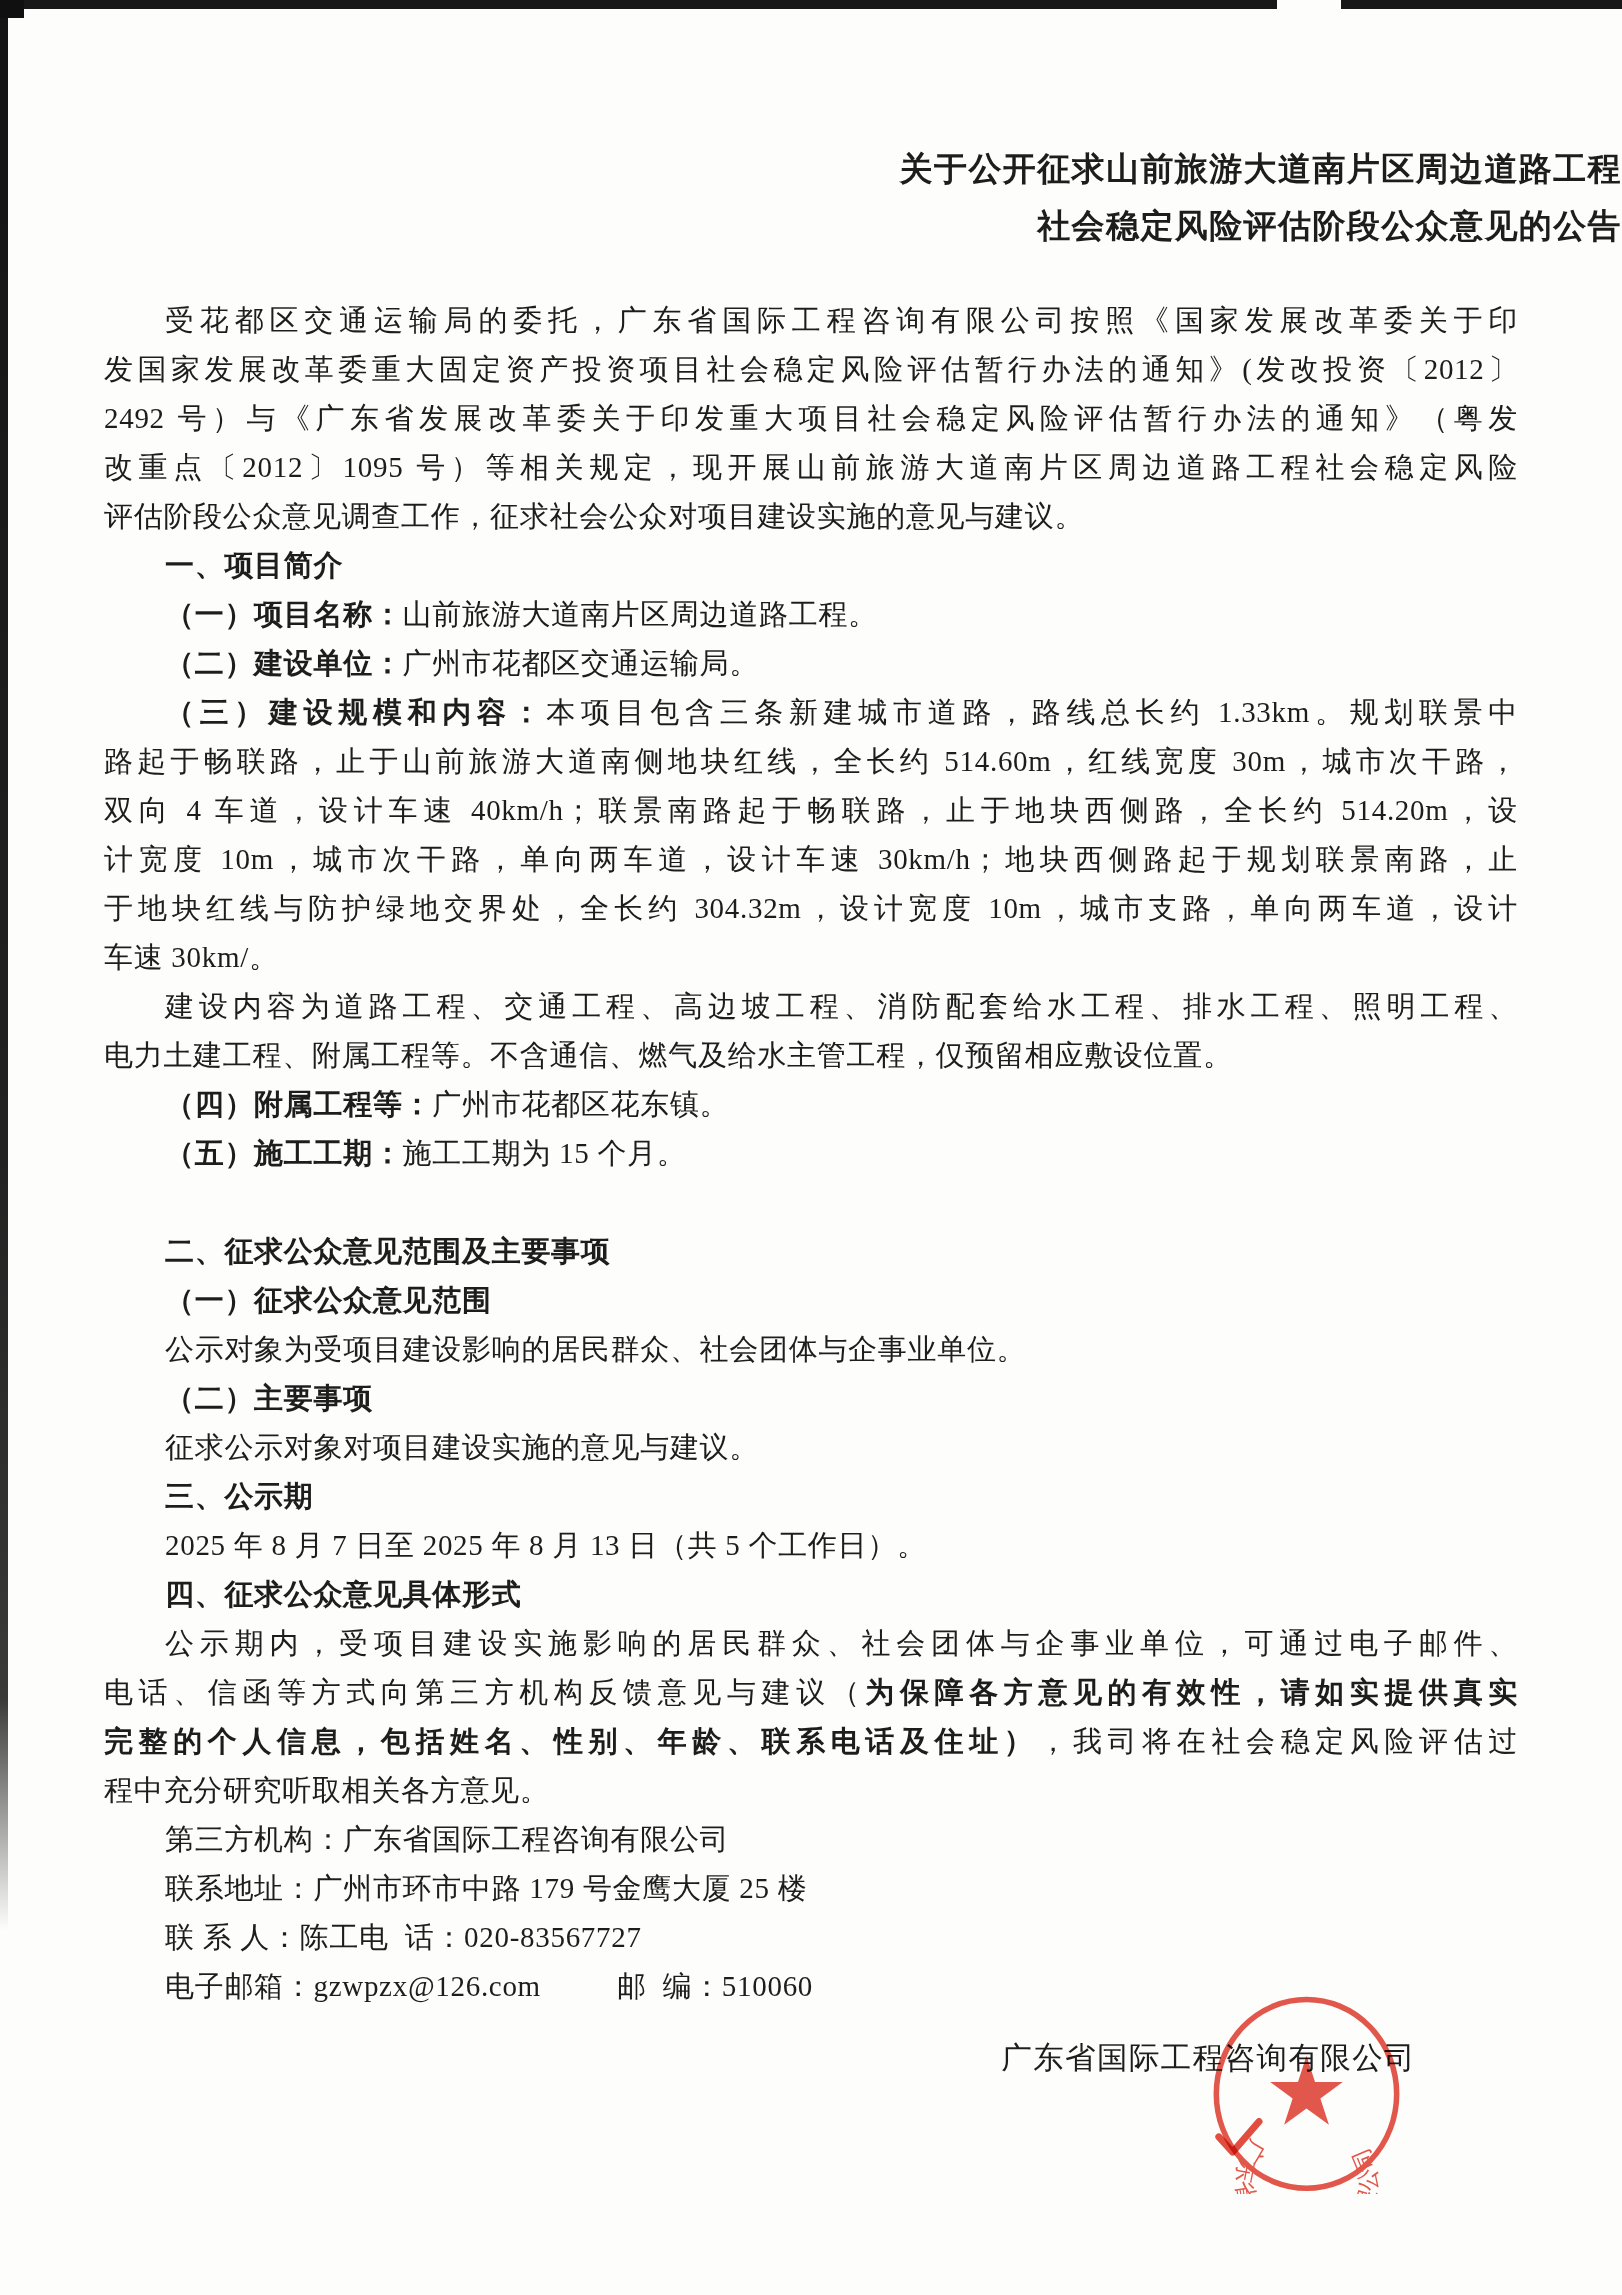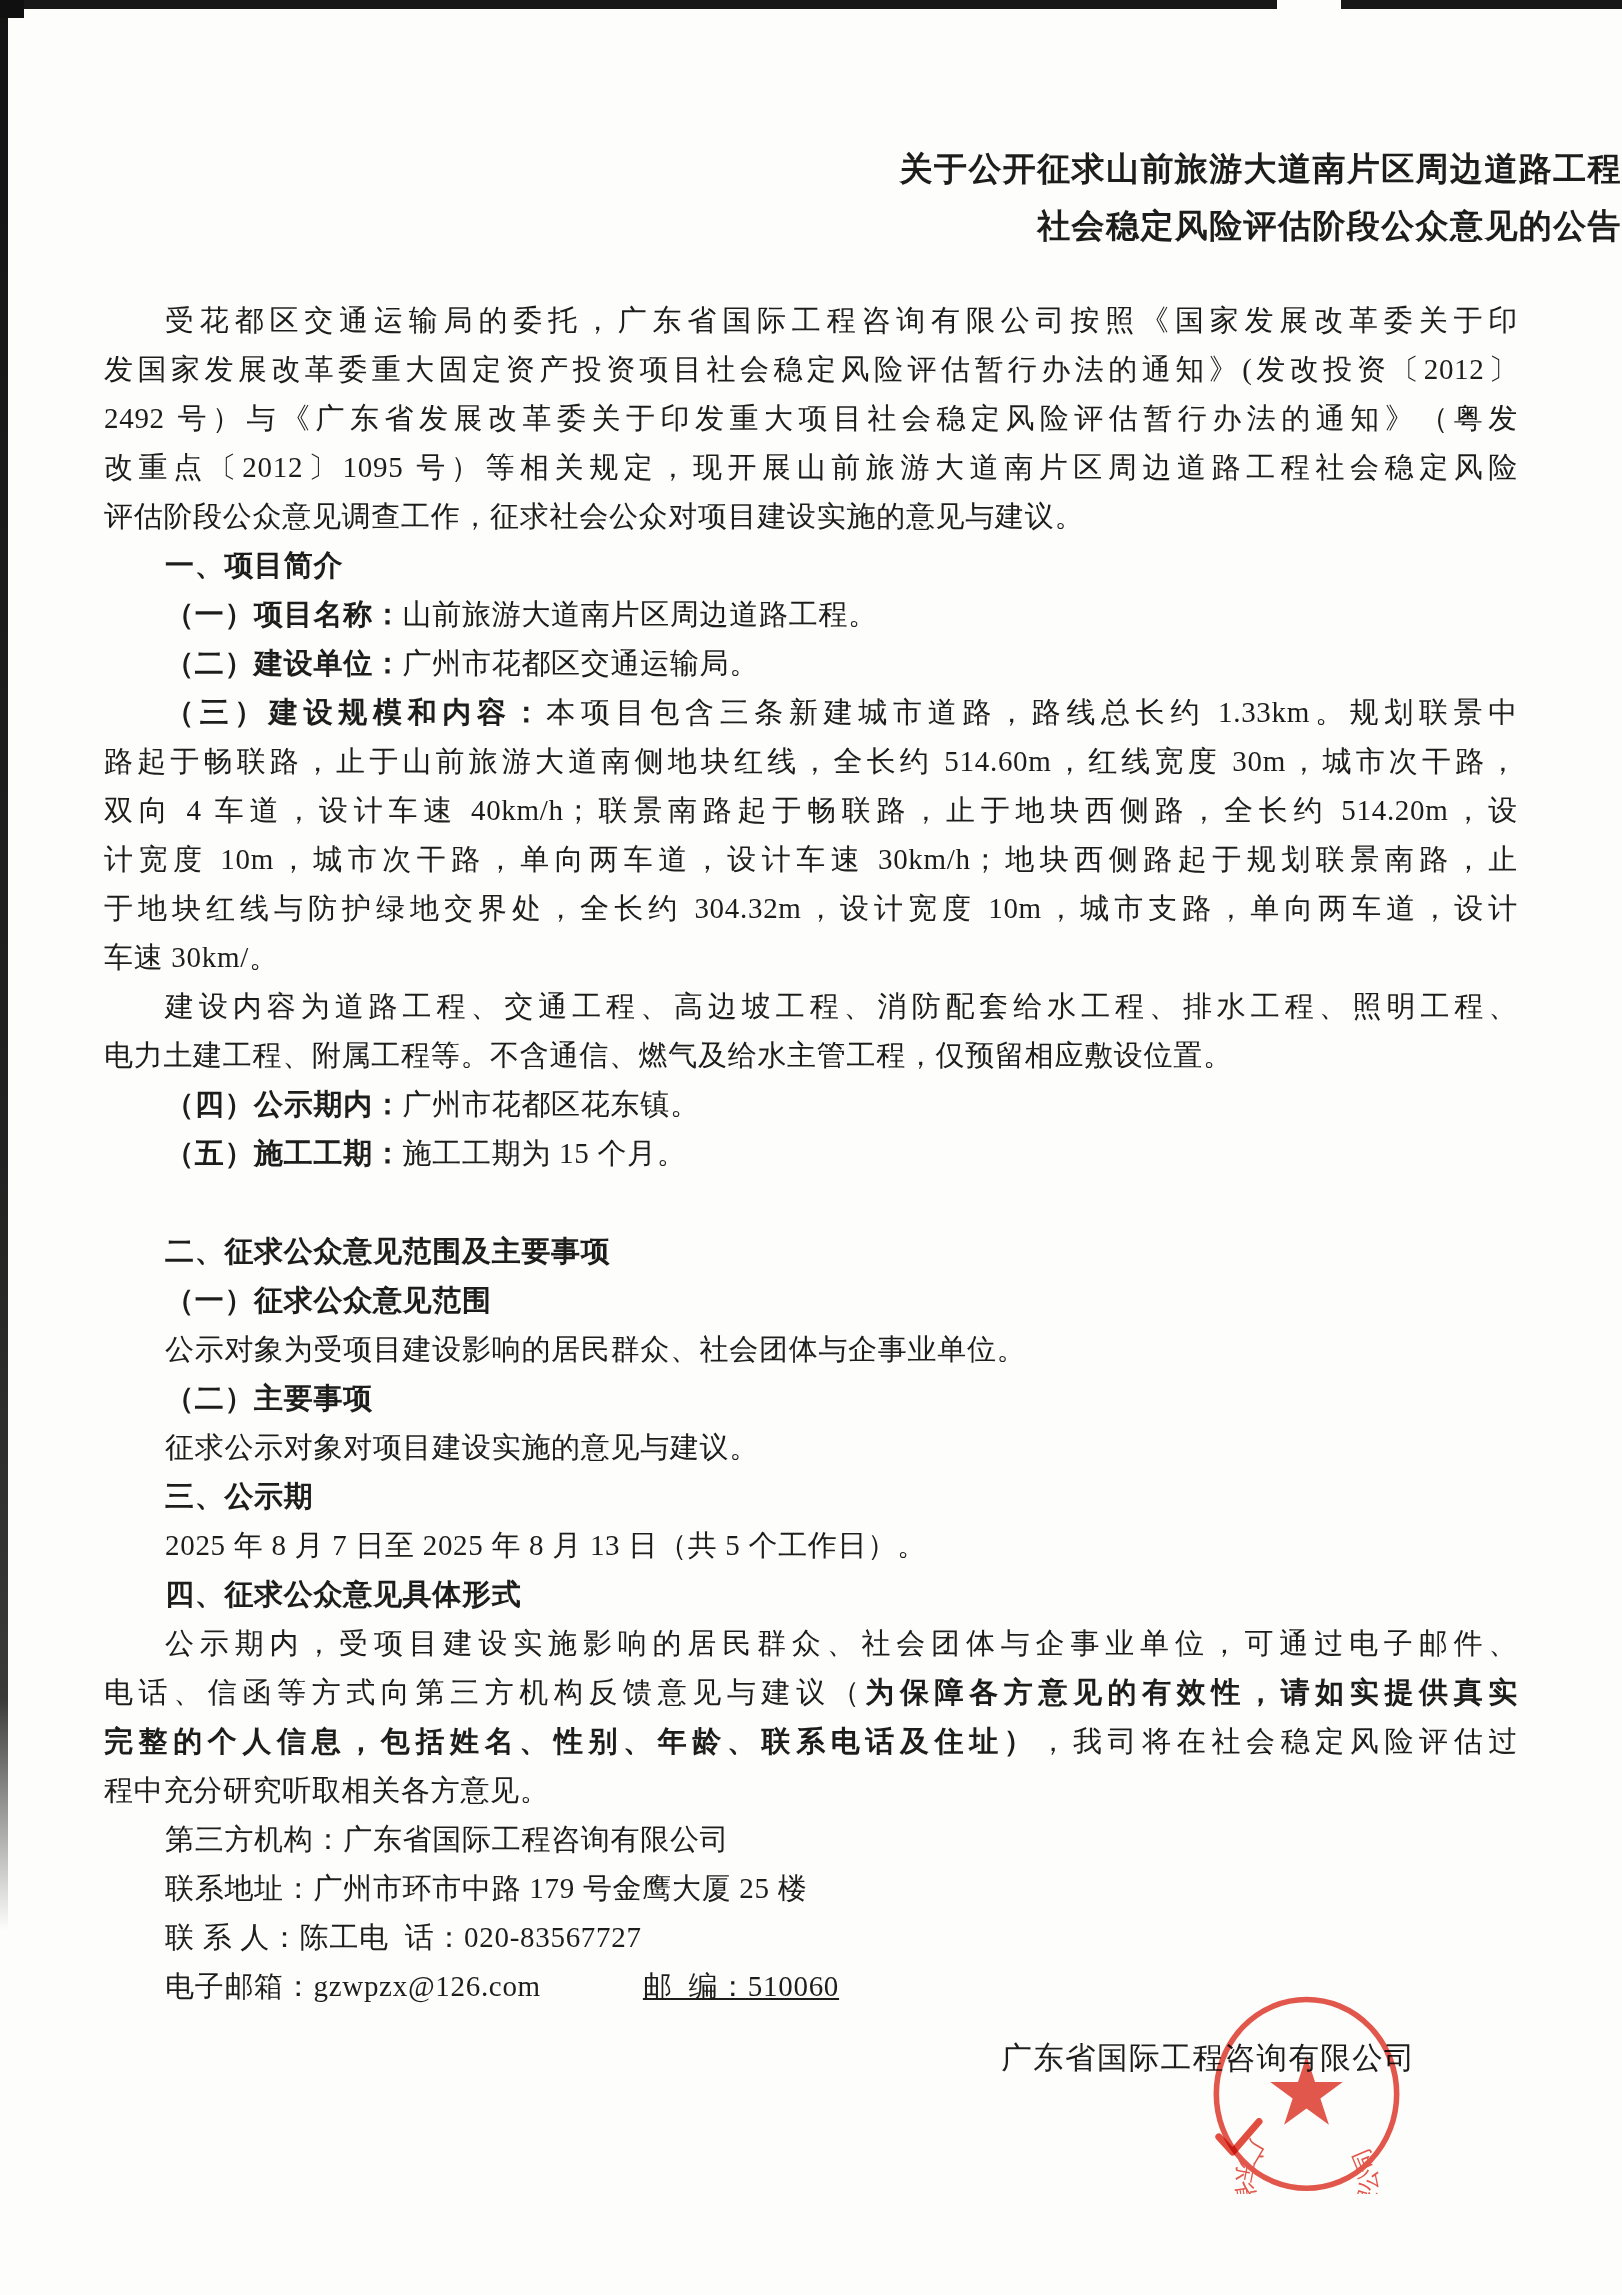--- a/index.html
+++ b/index.html
@@ -71,39 +71,39 @@
       <div class="line indent"><span class="b">（一）项目名称：</span><span>山前旅游大道南片区周边道路工程。</span></div>
       <div class="line indent"><span class="b">（二）建设单位：</span><span>广州市花都区交通运输局。</span></div>
       <div class="line indent jl"><span class="b">（三）建设规模和内容：</span><span>本项目包含三条新建城市道路，路线总长约 1.33km。规划联景中</span></div>
       <div class="line jl"><span>路起于畅联路，止于山前旅游大道南侧地块红线，全长约 514.60m，红线宽度 30m，城市次干路，</span></div>
       <div class="line jl"><span>双向 4 车道，设计车速 40km/h；联景南路起于畅联路，止于地块西侧路，全长约 514.20m，设</span></div>
       <div class="line jl"><span>计宽度 10m，城市次干路，单向两车道，设计车速 30km/h；地块西侧路起于规划联景南路，止</span></div>
       <div class="line jl"><span>于地块红线与防护绿地交界处，全长约 304.32m，设计宽度 10m，城市支路，单向两车道，设计</span></div>
       <div class="line"><span>车速 30km/。</span></div>
       <div class="line indent jl"><span>建设内容为道路工程、交通工程、高边坡工程、消防配套给水工程、排水工程、照明工程、</span></div>
       <div class="line"><span>电力土建工程、附属工程等。不含通信、燃气及给水主管工程，仅预留相应敷设位置。</span></div>
-      <div class="line indent"><span class="b">（四）公示期内：</span><span>广州市花都区花东镇。</span></div>
+      <div class="line indent"><span class="b">（四）附属工程等：</span><span>广州市花都区花东镇。</span></div>
       <div class="line indent"><span class="b">（五）施工工期：</span><span>施工工期为 15 个月。</span></div>
       <div class="line">&nbsp;</div>
       <div class="line indent"><span class="b">二、征求公众意见范围及主要事项</span></div>
       <div class="line indent"><span class="b">（一）征求公众意见范围</span></div>
       <div class="line indent"><span>公示对象为受项目建设影响的居民群众、社会团体与企事业单位。</span></div>
       <div class="line indent"><span class="b">（二）主要事项</span></div>
       <div class="line indent"><span>征求公示对象对项目建设实施的意见与建议。</span></div>
       <div class="line indent"><span class="b">三、公示期</span></div>
       <div class="line indent"><span>2025 年 8 月 7 日至 2025 年 8 月 13 日（共 5 个工作日）。</span></div>
       <div class="line indent"><span class="b">四、征求公众意见具体形式</span></div>
       <div class="line indent jl"><span>公示期内，受项目建设实施影响的居民群众、社会团体与企事业单位，可通过电子邮件、</span></div>
       <div class="line jl"><span>电话、信函等方式向第三方机构反馈意见与建议（</span><span class="b">为保障各方意见的有效性，请如实提供真实</span></div>
       <div class="line jl"><span class="b">完整的个人信息，包括姓名、性别、年龄、联系电话及住址）</span><span>，我司将在社会稳定风险评估过</span></div>
       <div class="line"><span>程中充分研究听取相关各方意见。</span></div>
       <div class="line indent"><span>第三方机构：广东省国际工程咨询有限公司</span></div>
       <div class="line indent"><span>联系地址：广州市环市中路 179 号金鹰大厦 25 楼</span></div>
       <div class="line indent"><span>联 系 人：陈工</span><span style="">电  话：020-83567727</span></div>
-      <div class="line indent"><span>电子邮箱：gzwpzx@126.com</span><span style="margin-left: 102px; text-decoration: underline;">邮  编：510060</span></div>
+      <div class="line indent"><span>电子邮箱：gzwpzx@126.com</span><span style="margin-left: 76px;">邮  编：510060</span></div>
     </div>
 
   <div class="sig">
     <div class="company">广东省国际工程咨询有限公司</div>
   </div>
 
   <svg class="seal" width="197" height="203" viewBox="0 0 284 292">
     <defs>
       <path id="sealArc" d="M 65.4,212.3 A 100,100 0 1 0 218.6,212.3" fill="none"></path>
     </defs>

